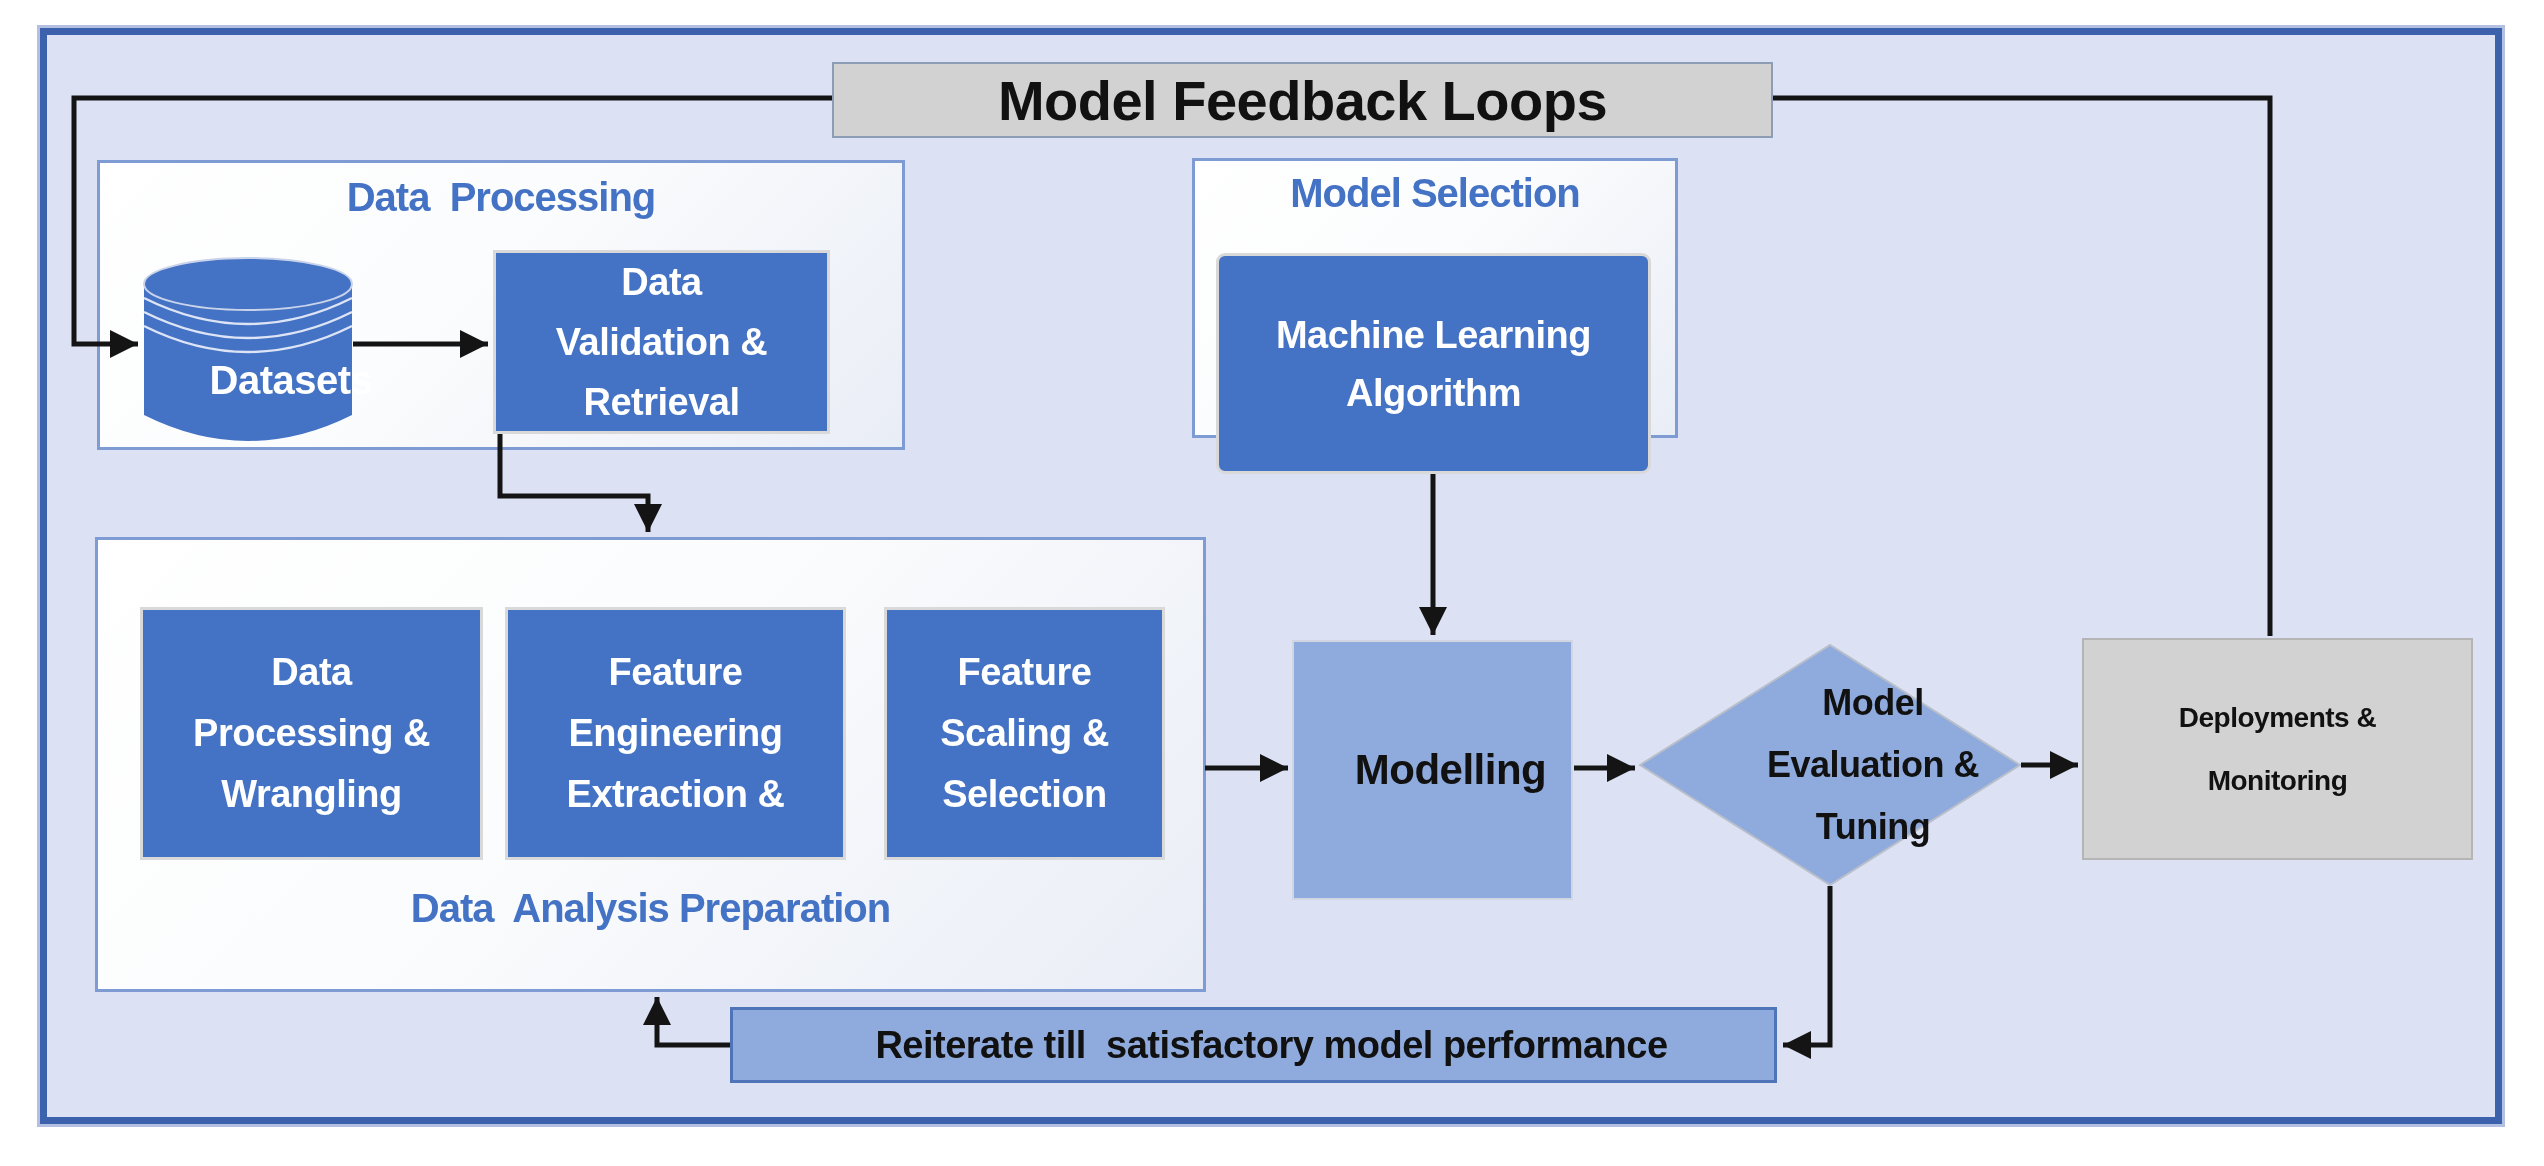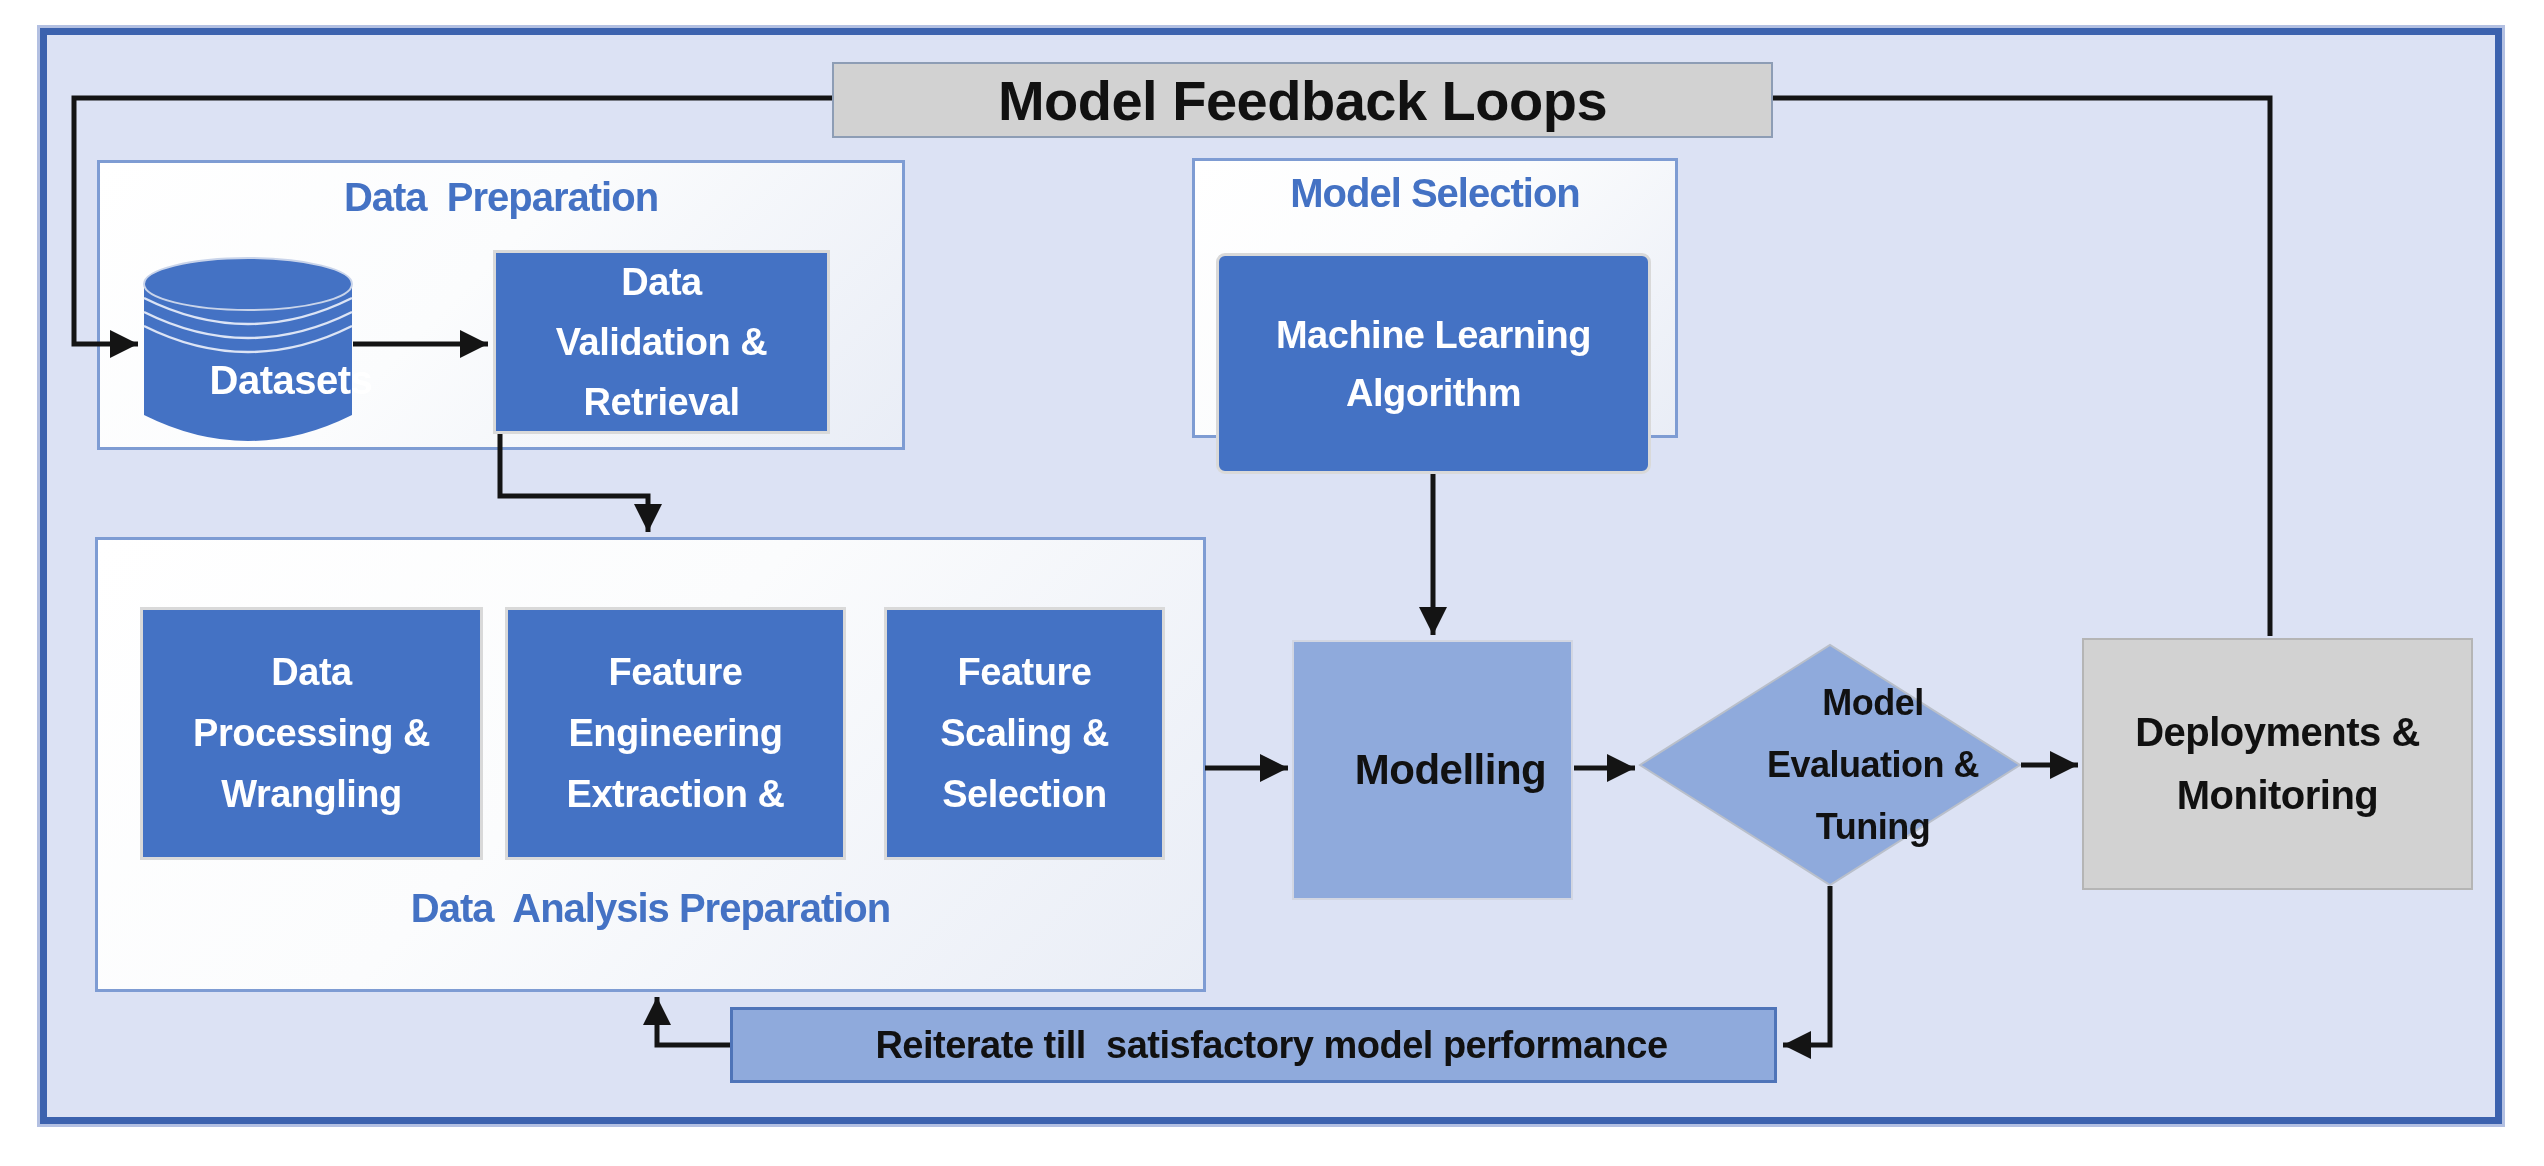--- a/index.html
+++ b/index.html
@@ -35,21 +35,21 @@
   .line{display:block;}
 </style>
 </head>
 <body>
 
 <div class="canvas">
 
   <div class="frame"></div>
 
   <div class="panel" style="left:97px;top:160px;width:808px;height:290px;">
-    <div class="panel-title" style="top:12px;">Data  Preparation</div>
+    <div class="panel-title" style="top:12px;">Data  Processing</div>
   </div>
 
   <div class="panel" style="left:1192px;top:158px;width:486px;height:280px;">
     <div class="panel-title" style="top:10px;">Model Selection</div>
   </div>
 
   <div class="panel" style="left:95px;top:537px;width:1111px;height:455px;">
     <div class="panel-title" style="bottom:58px;">Data  Analysis Preparation</div>
   </div>
 
@@ -122,21 +122,21 @@
   <div class="node lightbox" style="left:1292px;top:640px;width:281px;height:260px;font-size:42px;">
     <span>Modelling</span>
   </div>
 
   <div class="label" style="left:1655px;top:672px;width:350px;font-size:36px;line-height:62px;color:#111111;">
     <span class="line">Model</span>
     <span class="line">Evaluation &amp;</span>
     <span class="line">Tuning</span>
   </div>
 
-  <div class="node graybox" style="left:2082px;top:638px;width:391px;height:252px;font-size:40px;line-height:63px;border-color:#b5b5b5;">
+  <div class="node graybox" style="left:2082px;top:638px;width:391px;height:222px;font-size:28px;line-height:63px;border-color:#b5b5b5;">
     <span class="line">Deployments &amp;</span>
     <span class="line">Monitoring</span>
   </div>
 
   <div class="node lightbox pre" style="left:730px;top:1007px;width:1047px;height:76px;font-size:38px;border:3px solid #4f74b8;">
     <span class="pre">Reiterate till  satisfactory model performance</span>
   </div>
 
 </div>
 

